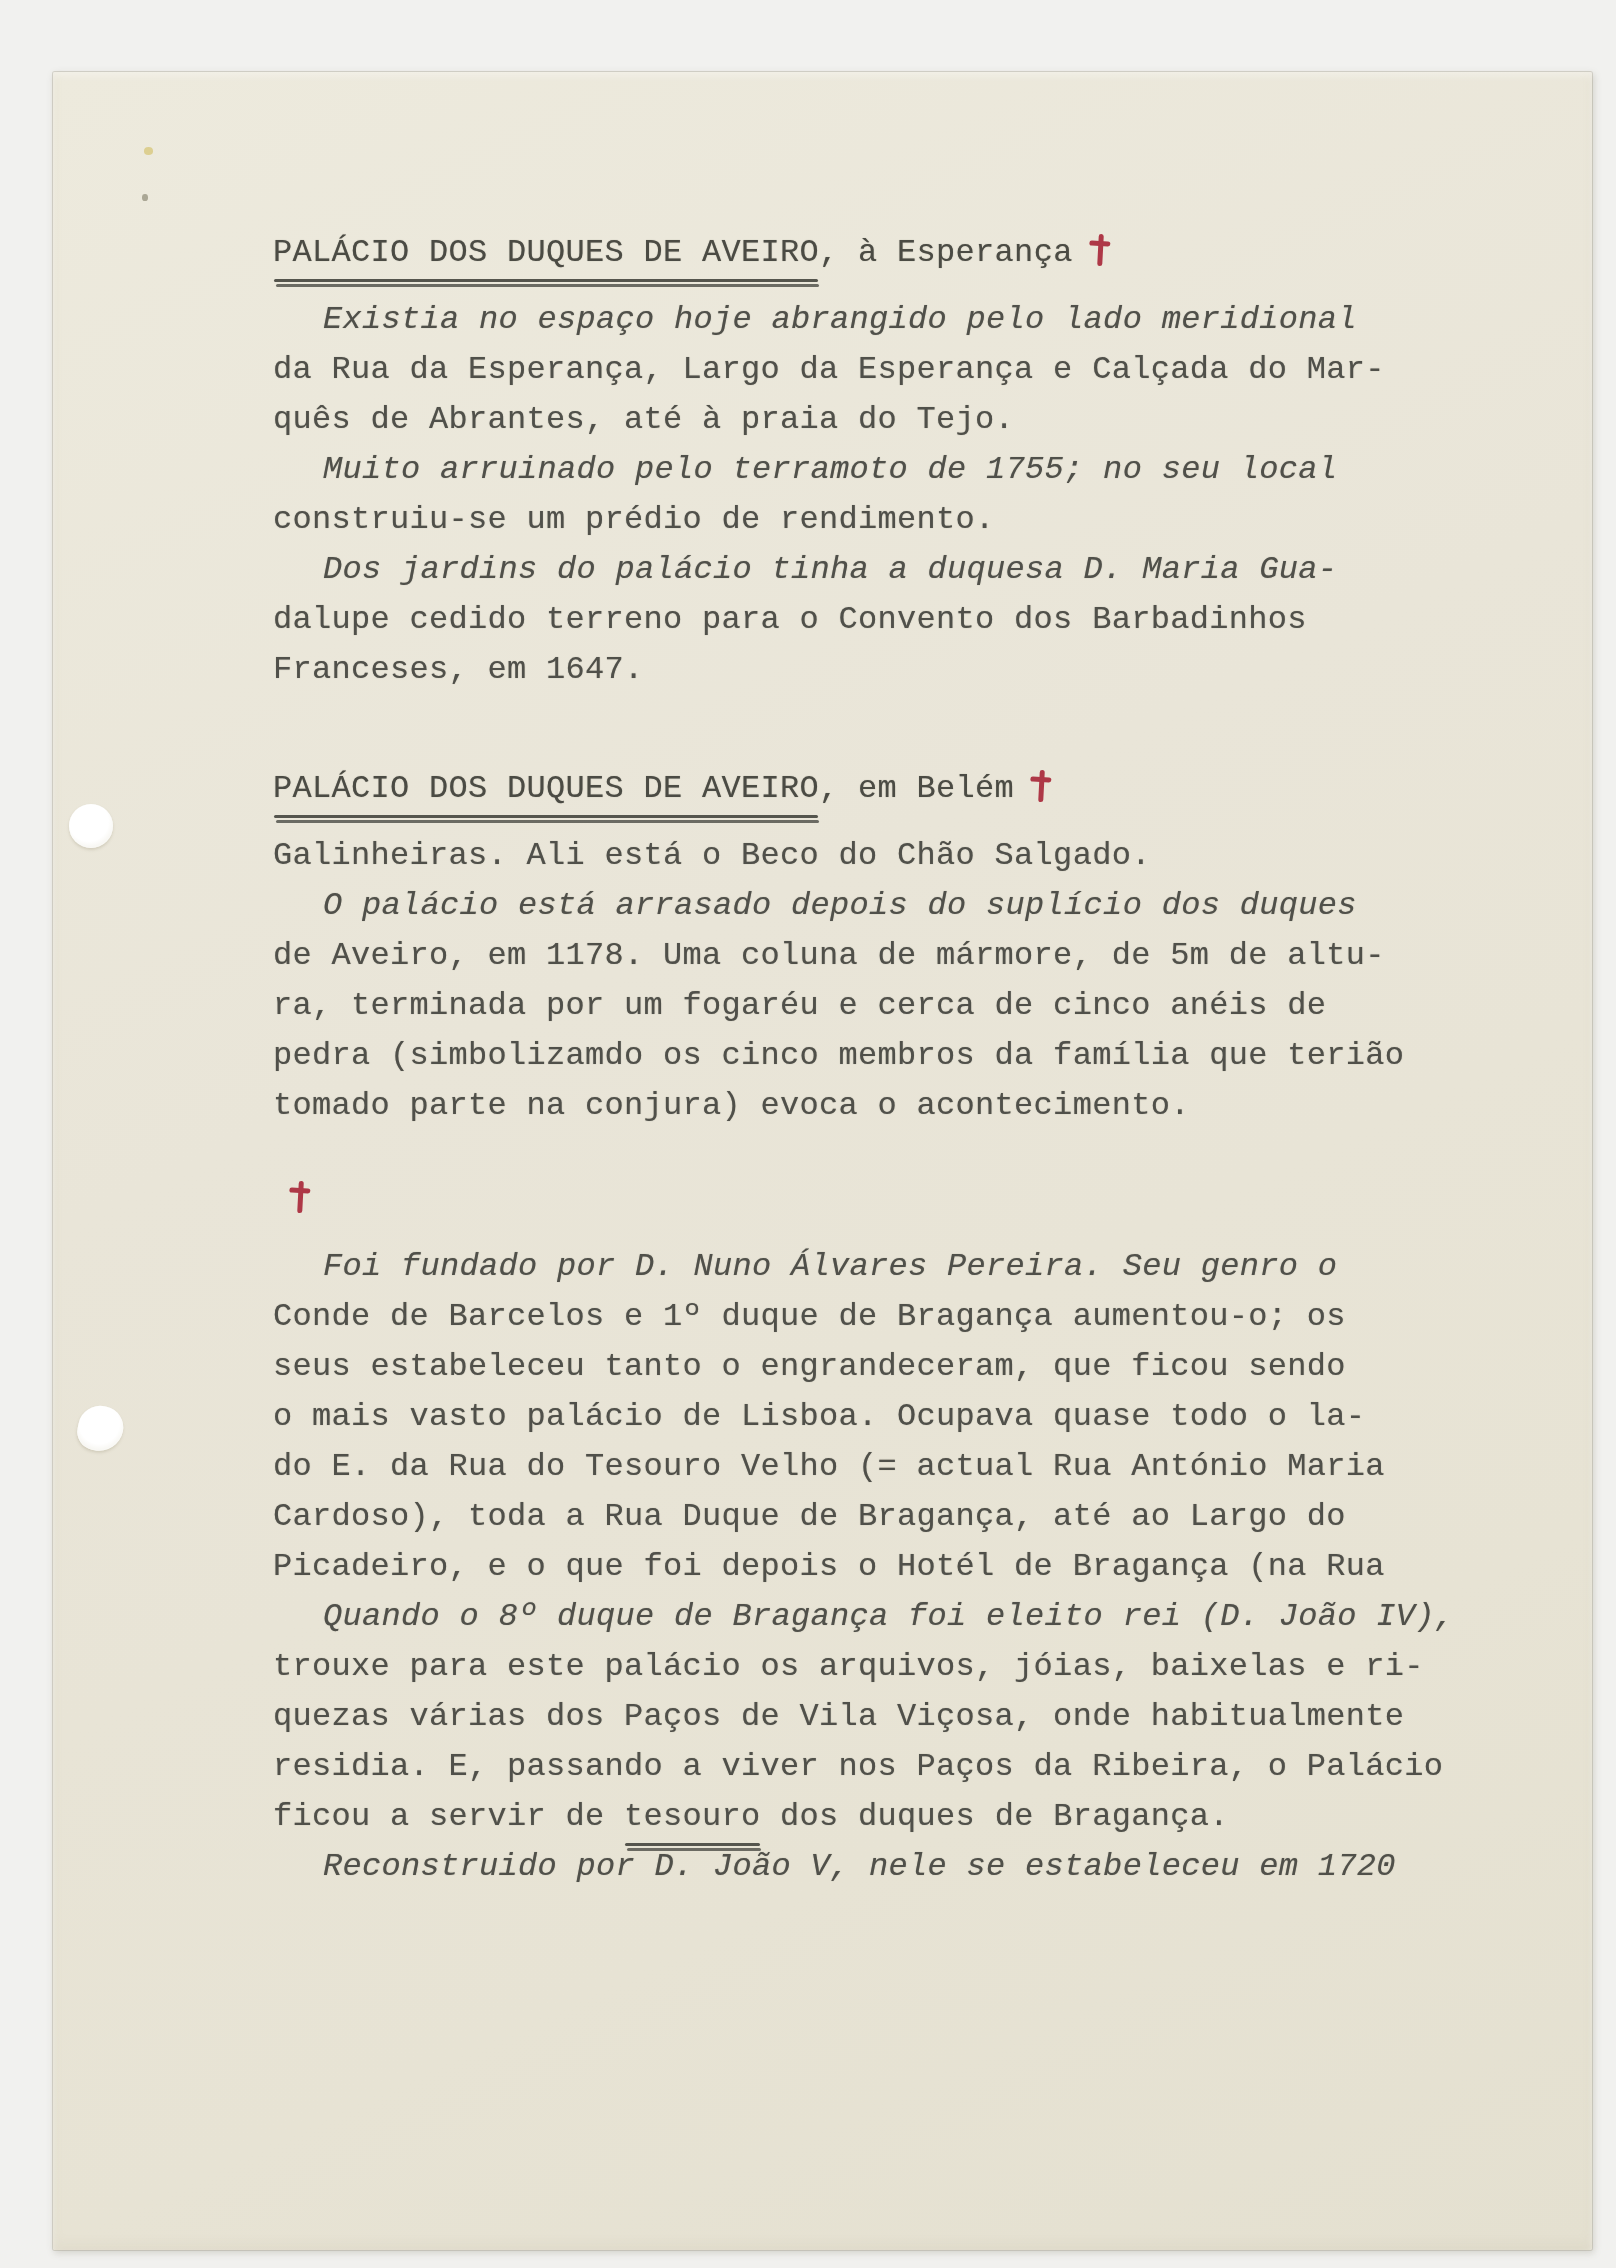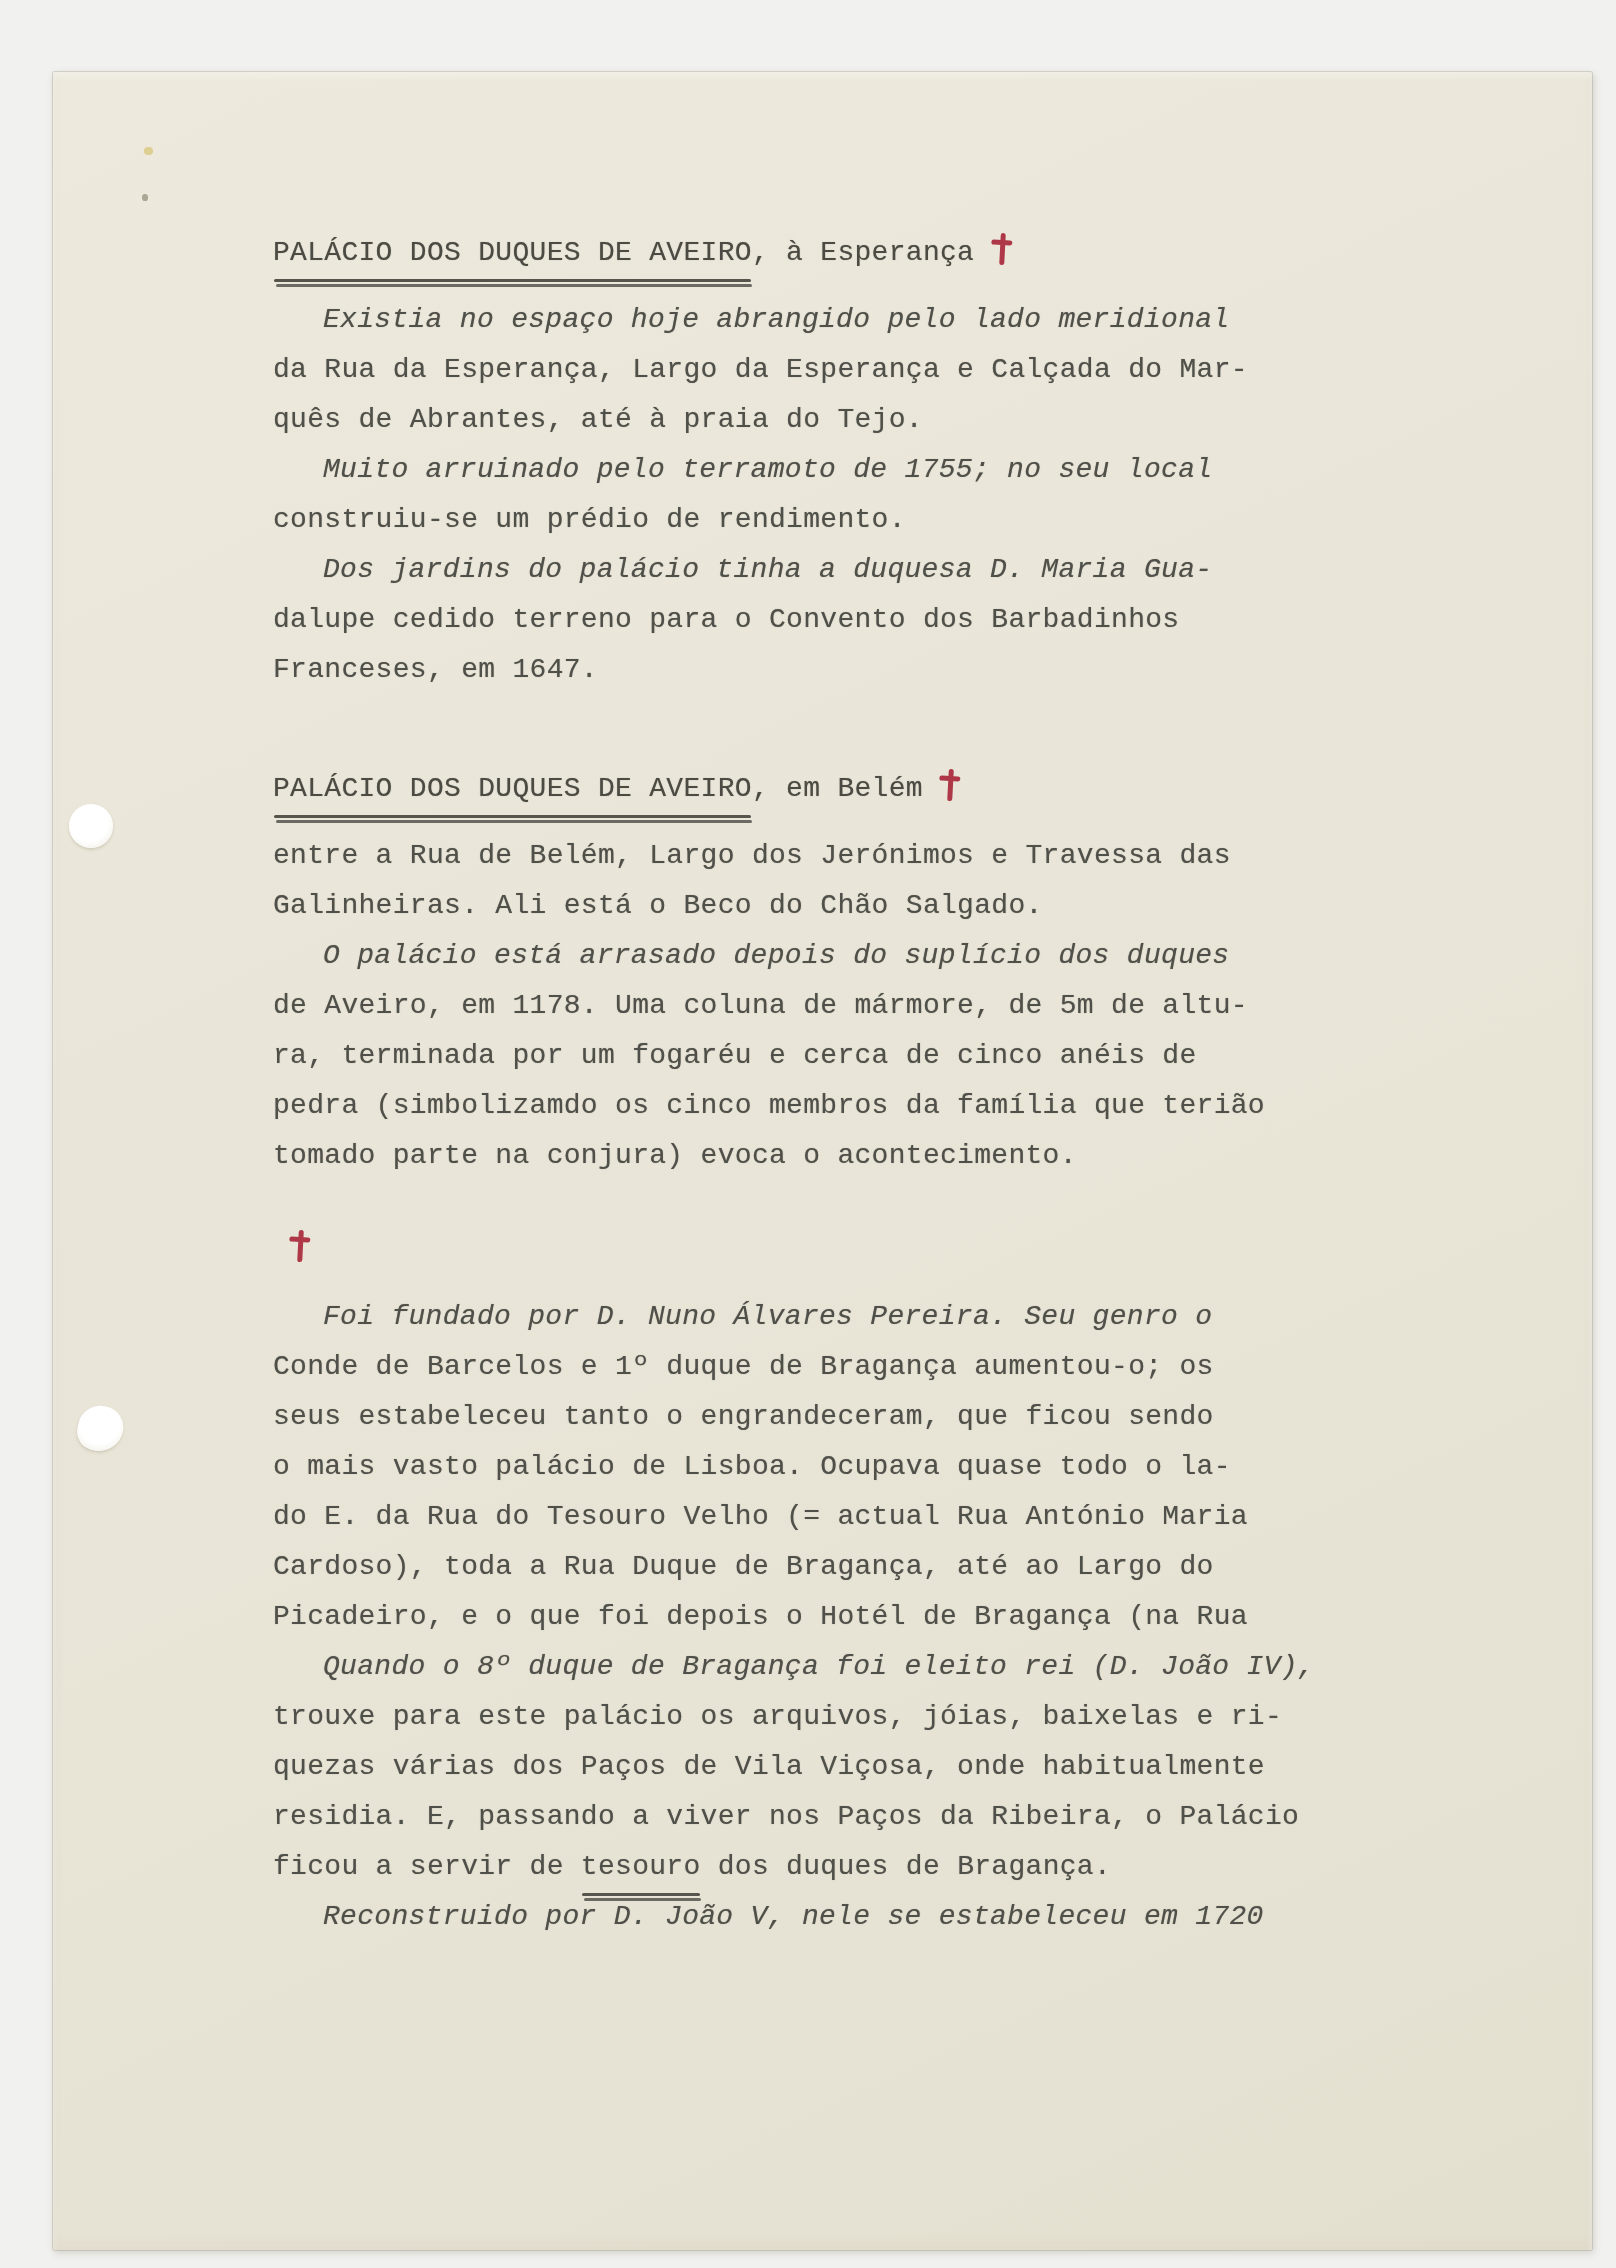--- a/index.html
+++ b/index.html
@@ -17,21 +17,21 @@
     background:linear-gradient(155deg,#edeadd 0%,#e9e5d8 40%,#e7e3d4 75%,#e4e0d0 100%);
     box-shadow:0 0 0 1px rgba(160,155,135,.35), 1.9px 2.9px 7.6px rgba(120,115,95,.25),
                inset 0 3.8px 7.6px rgba(255,255,255,.4), inset 0 -5.7px 11.5px rgba(150,140,110,.08);
     border-radius:1.9px;
   }
   .col{
     position:absolute;
     left:220px;top:156px;
     width:1051px;
     color:#50504a;
-    font-size:28px;
+    font-size:32px;
     line-height:50px;
     letter-spacing:0.3px;
     text-shadow:0 0 1px rgba(75,75,62,.45);
   }
   .line{white-space:pre;height:50px;}
   .ind{padding-left:50px;font-style:italic;}
   .heading{white-space:pre;height:50px;margin-bottom:17px;color:#4b4b44;}
   .sec2{margin-top:69px;}
   .sec3{margin-top:44px;}
   .hu{position:relative;display:inline-block;}
@@ -71,21 +71,20 @@
     <div class="line ind">Existia no espaço hoje abrangido pelo lado meridional</div>
     <div class="line">da Rua da Esperança, Largo da Esperança e Calçada do Mar-</div>
     <div class="line">quês de Abrantes, até à praia do Tejo.</div>
     <div class="line ind">Muito arruinado pelo terramoto de 1755; no seu local</div>
     <div class="line">construiu-se um prédio de rendimento.</div>
     <div class="line ind">Dos jardins do palácio tinha a duquesa D. Maria Gua-</div>
     <div class="line">dalupe cedido terreno para o Convento dos Barbadinhos</div>
     <div class="line">Franceses, em 1647.</div>
 
     <div class="heading sec2"><span class="hu">PALÁCIO DOS DUQUES DE AVEIRO</span><span>, em Belém</span><span class="cross"></span></div>
-    <div class="line">entre a Rua de Belém, Largo dos Jerónimos e Travessa das</div>
     <div class="line">Galinheiras. Ali está o Beco do Chão Salgado.</div>
     <div class="line ind">O palácio está arrasado depois do suplício dos duques</div>
     <div class="line">de Aveiro, em 1178. Uma coluna de mármore, de 5m de altu-</div>
     <div class="line">ra, terminada por um fogaréu e cerca de cinco anéis de</div>
     <div class="line">pedra (simbolizamdo os cinco membros da família que terião</div>
     <div class="line">tomado parte na conjura) evoca o acontecimento.</div>
 
     <div class="heading sec3"><span></span><span class="cross"></span></div>
     <div class="line ind">Foi fundado por D. Nuno Álvares Pereira. Seu genro o</div>
     <div class="line">Conde de Barcelos e 1º duque de Bragança aumentou-o; os</div>

